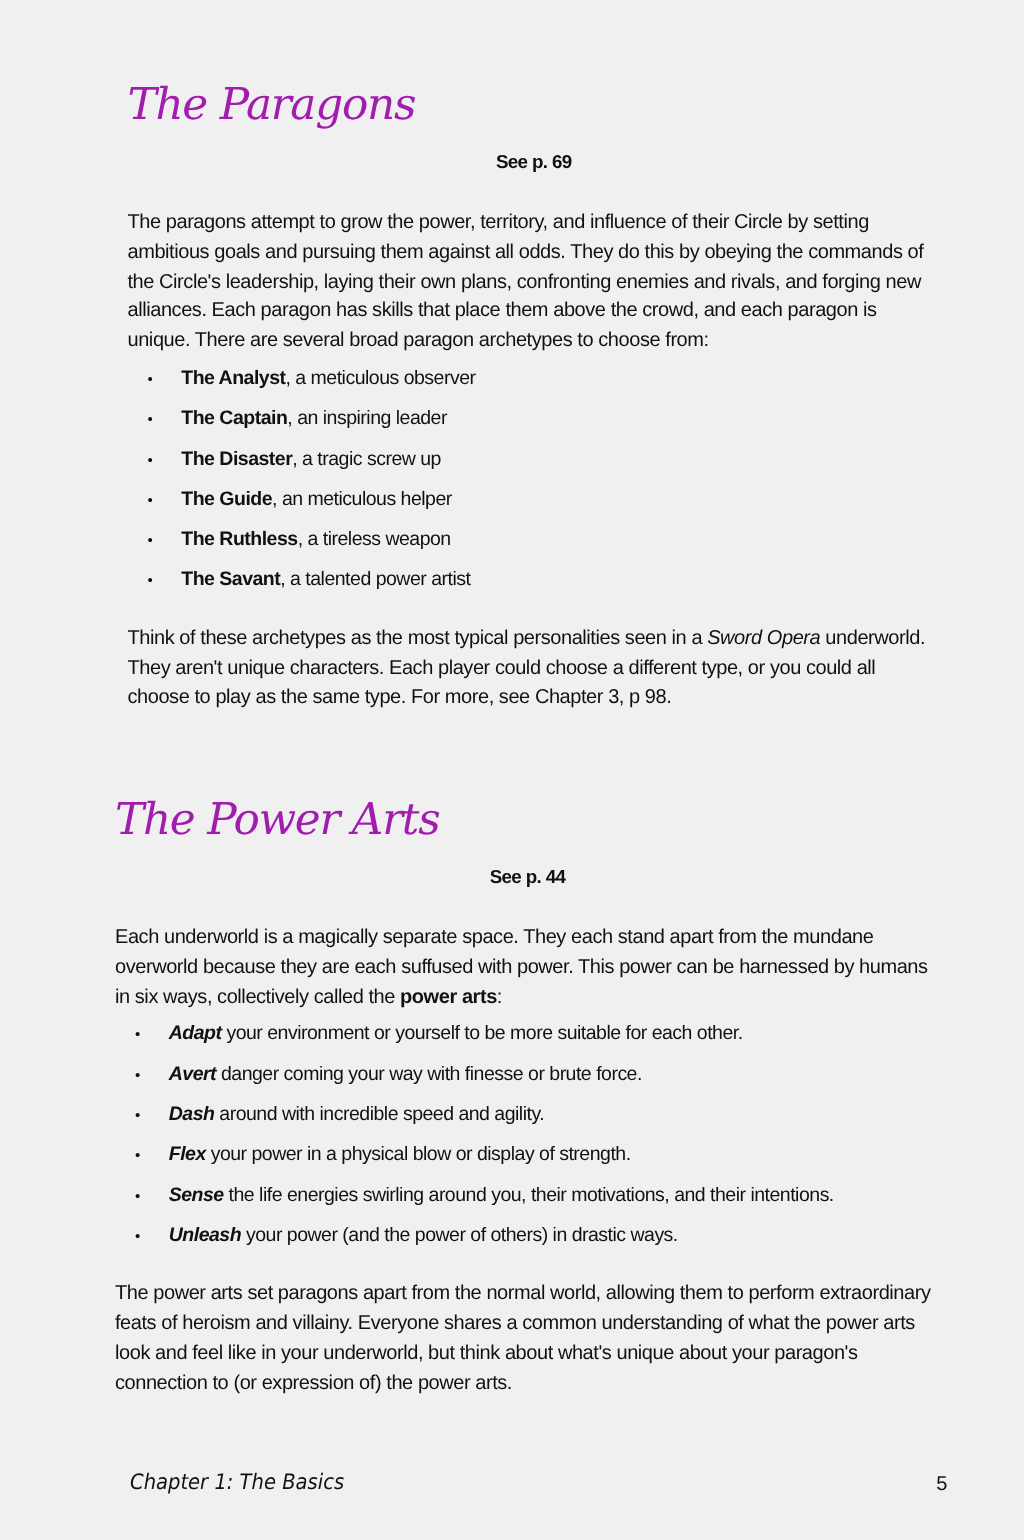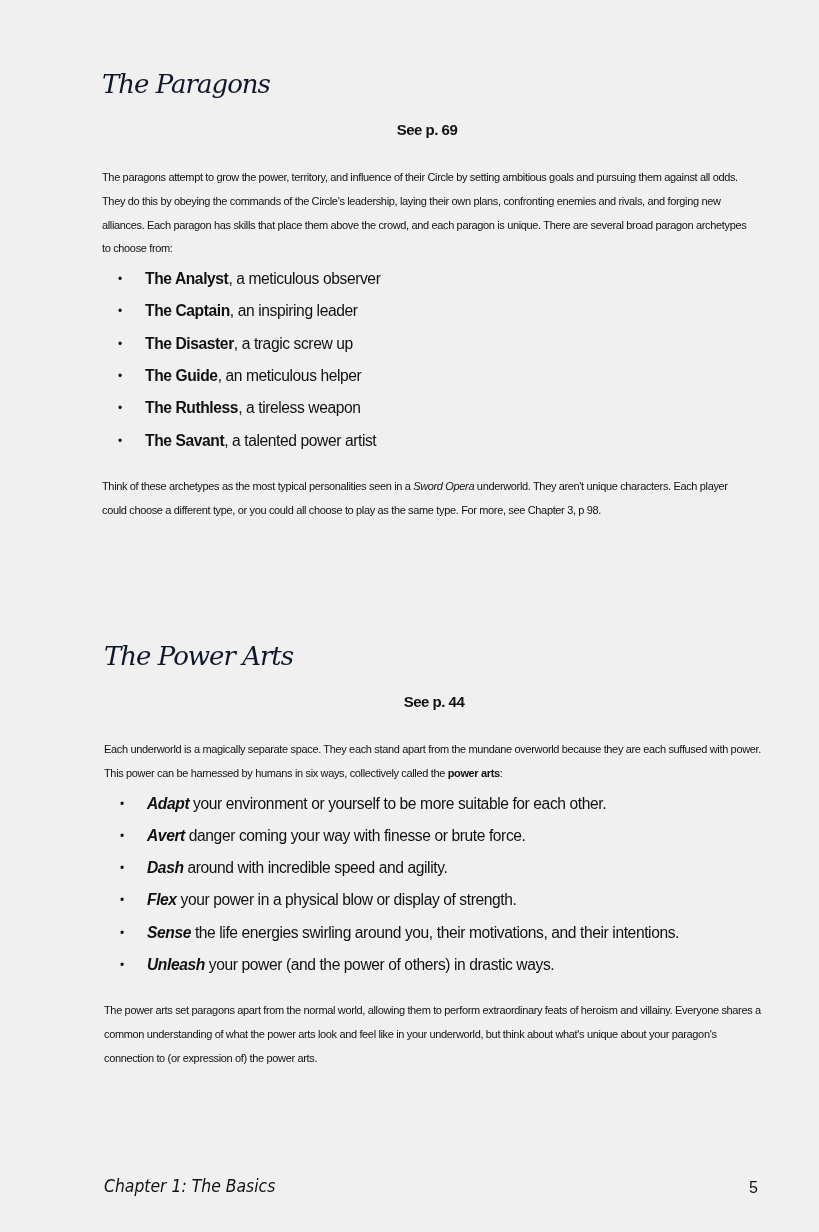--- a/index.html
+++ b/index.html
@@ -6,41 +6,41 @@
   body {
     width: 819px; height: 1232px;
     background: #f0f0f0;
     color: #111;
     font-family: "Liberation Sans", sans-serif;
     position: relative;
     overflow: hidden;
   }
   .section { position: absolute; left: 0; width: 819px; }
   .s1 { top: 60px; left: 102px; width: 650px; }
-  .s2 { top: 632px; left: 104px; width: 660px; }
+  .s2 { top: 632px; left: 92px; width: 660px; }
   h1 {
     font-family: "DejaVu Serif", serif;
     font-style: italic;
     font-weight: normal;
-    font-size: 26px;
+    font-size: 35px;
     letter-spacing: -1px;
     margin: 0;
     line-height: 48px;
-    color: #0f172a;
+    color: #a21caf;
   }
   .seep {
     font-weight: bold;
     font-size: 15px;
     letter-spacing: -0.5px;
     margin: 12px 0 0 0;
     line-height: 20px;
     text-align: center;
   }
   p.body {
-    font-size: 11px;
+    font-size: 16px;
     line-height: 23.8px;
     letter-spacing: -0.35px;
     margin: 26px 0 0 0;
   }
   p.after {
     margin-top: 14px;
   }
   ul.list {
     list-style: none;
     margin: 6px 0 0 0;

